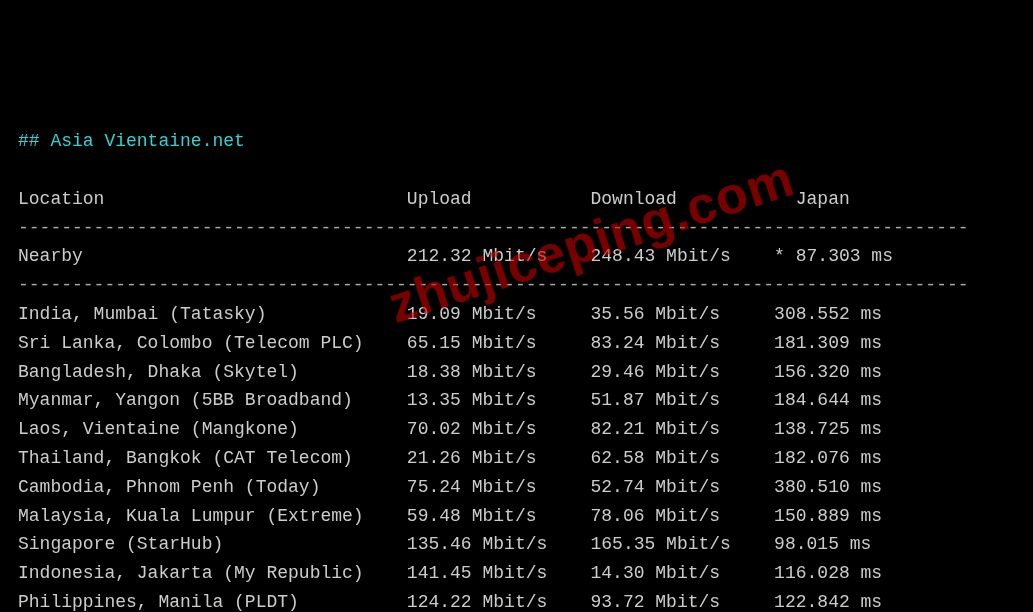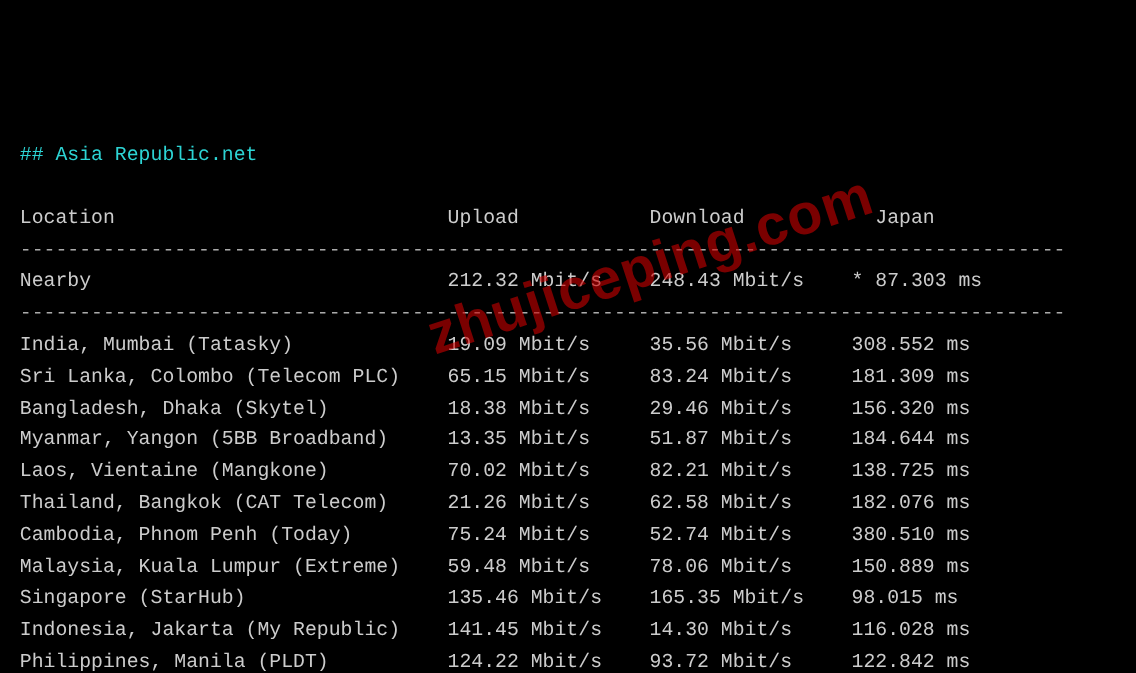--- a/index.html
+++ b/index.html
@@ -32,21 +32,21 @@
       transform: rotate(-18deg);
       pointer-events: none;
       letter-spacing: 1px;
     }
   </style>
 </head>
 <body>
 
 
 
-<span class="title">## Asia Republic.net</span>
+<span class="title">## Asia Vientaine.net</span>
 
 <span id="header-row">Location                            Upload           Download           Japan</span>
 <span class="sep">----------------------------------------------------------------------------------------</span>
 <span id="nearby-row">Nearby                              212.32 Mbit/s    248.43 Mbit/s    * 87.303 ms</span>
 <span class="sep">----------------------------------------------------------------------------------------</span>
 <span id="data-rows">India, Mumbai (Tatasky)             19.09 Mbit/s     35.56 Mbit/s     308.552 ms
 Sri Lanka, Colombo (Telecom PLC)    65.15 Mbit/s     83.24 Mbit/s     181.309 ms
 Bangladesh, Dhaka (Skytel)          18.38 Mbit/s     29.46 Mbit/s     156.320 ms
 Myanmar, Yangon (5BB Broadband)     13.35 Mbit/s     51.87 Mbit/s     184.644 ms
 Laos, Vientaine (Mangkone)          70.02 Mbit/s     82.21 Mbit/s     138.725 ms

